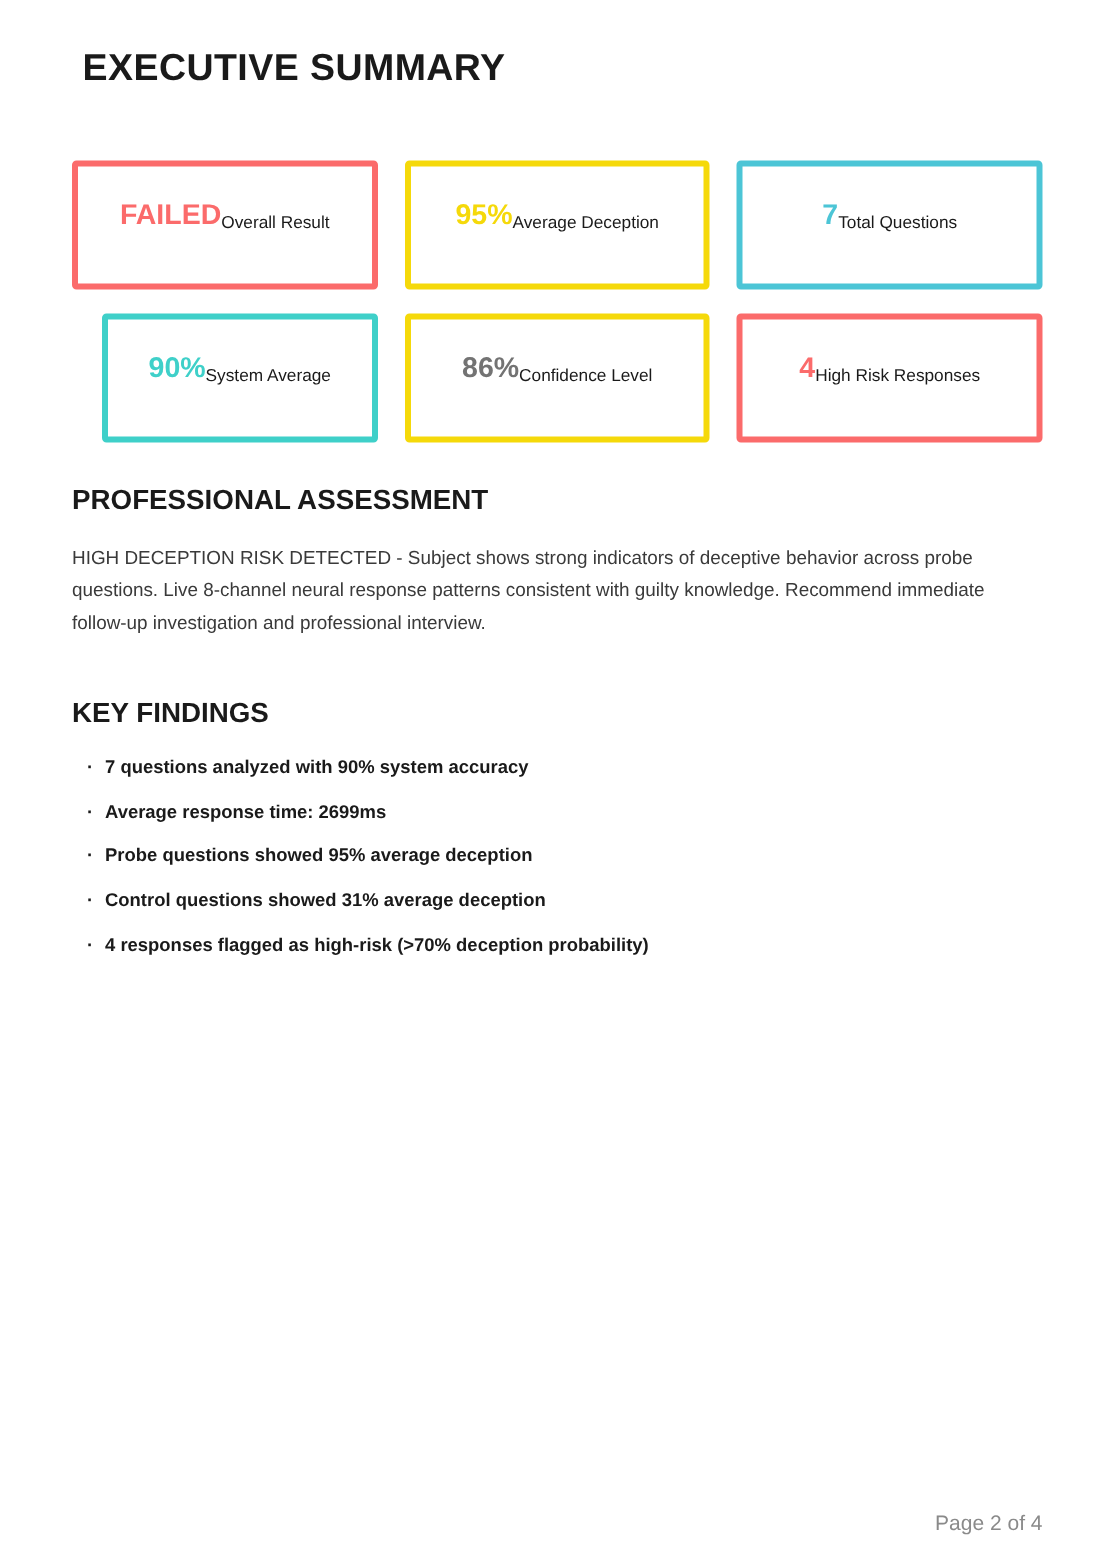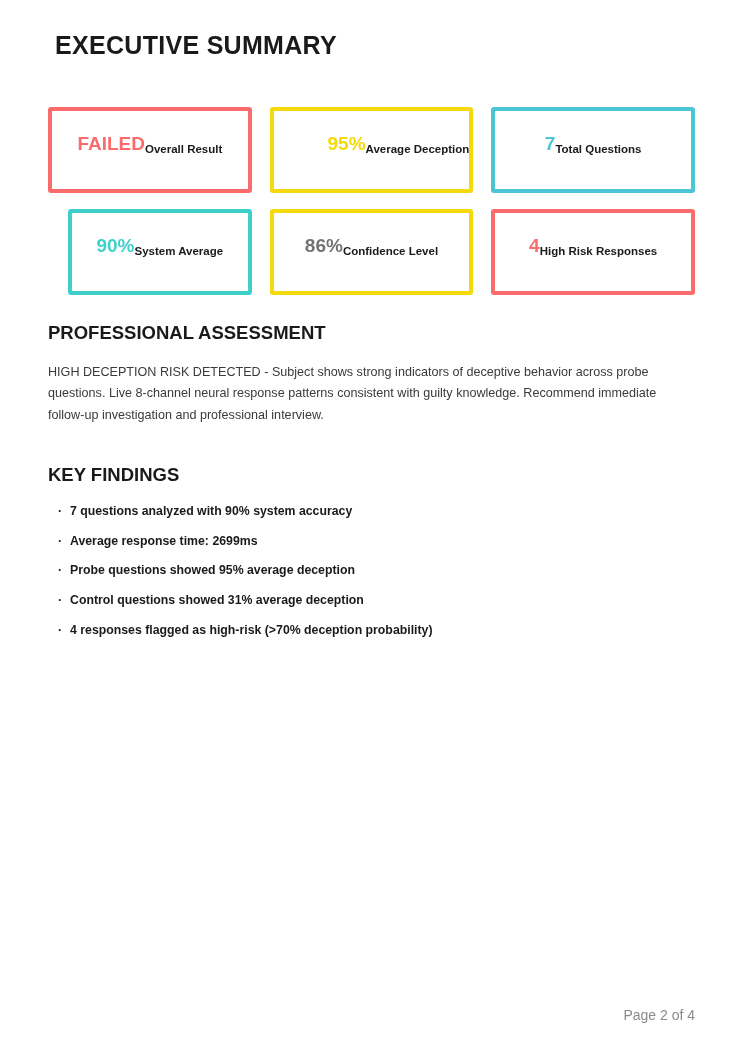--- a/index.html
+++ b/index.html
@@ -51,21 +51,21 @@
     background: #ffffff;
   }
   .metric-value {
     font-size: 19px;
     font-weight: bold;
     line-height: 1.1;
     margin-bottom: 11px;
   }
   .metric-label {
     font-size: 11.5px;
-    font-weight: bold;
+    font-weight: normal;
     color: #1a1a1a;
     line-height: 1.1;
   }
   .section-heading {
     font-size: 18.5px;
     font-weight: bold;
     color: #1a1a1a;
     margin: 0;
     line-height: 1.3;
   }
@@ -116,21 +116,21 @@
 
   <h1 class="doc-title">EXECUTIVE SUMMARY</h1>
 
   <div class="metrics-grid">
 
     <div class="metric-card" style="border-color: rgb(251, 107, 107);">
       <div class="metric-value" style="color: rgb(251, 107, 107);">FAILED</div>
       <div class="metric-label">Overall Result</div>
     </div>
 
-    <div class="metric-card" style="border-color: rgb(245, 217, 10); justify-content: flex-end;">
+    <div class="metric-card" style="border-color: rgb(245, 217, 10);">
       <div class="metric-value" style="color: rgb(245, 217, 10);">95%</div>
       <div class="metric-label">Average Deception</div>
     </div>
 
     <div class="metric-card" style="border-color: rgb(76, 197, 214);">
       <div class="metric-value" style="color: rgb(76, 197, 214);">7</div>
       <div class="metric-label">Total Questions</div>
     </div>
 
     <div class="metric-card" style="border-color: rgb(63, 208, 201); margin-left: 20px;">

